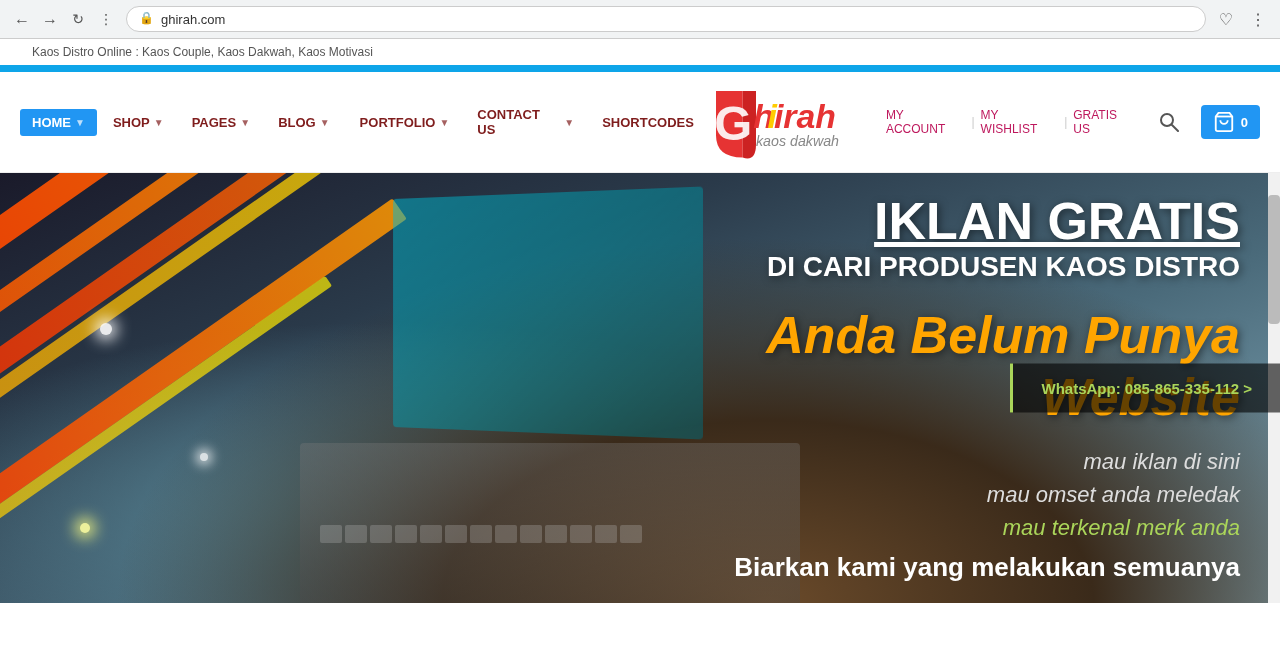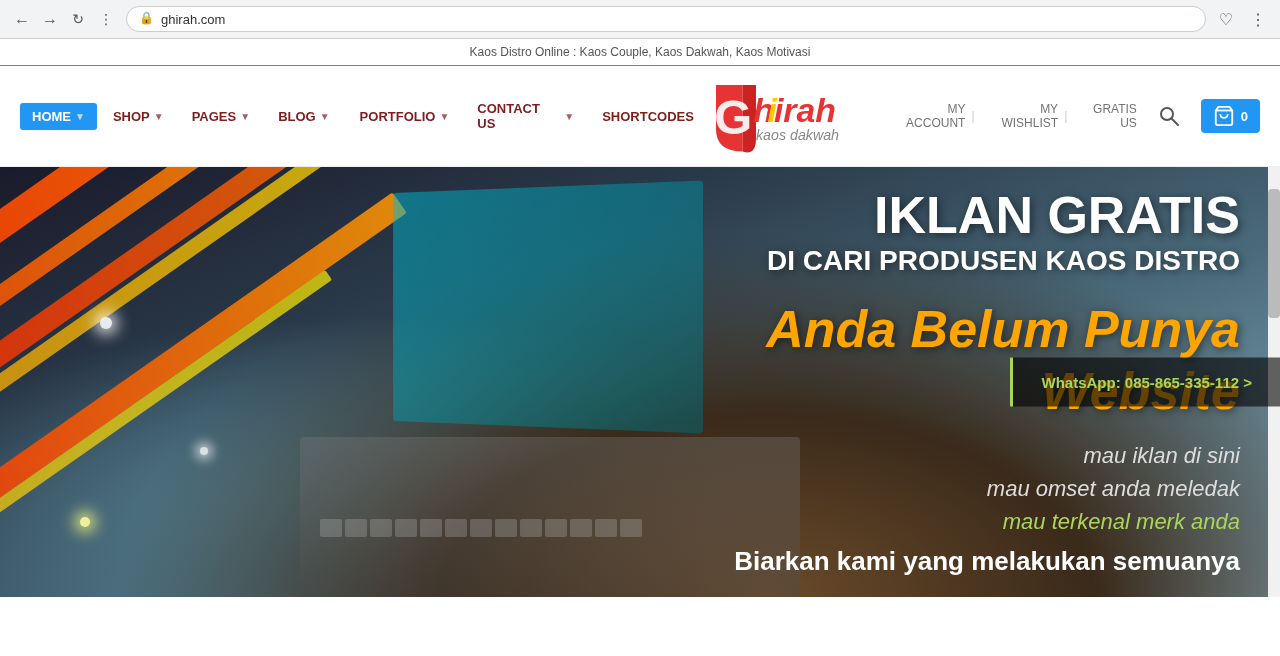--- a/index.html
+++ b/index.html
@@ -80,25 +80,25 @@
       background: transparent;
       cursor: pointer;
       color: #555;
       font-size: 16px;
       display: flex; align-items: center; justify-content: center;
     }
 
     
     .top-bar {
       background: #fff;
-      text-align: center;
+      text-align: left;
       padding: 6px 32px;
       font-size: 12px;
       color: #555;
-      border-bottom: 1px solid #0ea5e9;
+      border-bottom: 7px solid #0ea5e9;
     }
 
     
     .site-header {
       background: #fff;
       padding: 10px 20px;
       display: flex;
       align-items: center;
       justify-content: space-between;
       border-bottom: 1px solid #eee;
@@ -154,24 +154,23 @@
       gap: 16px;
     }
     .right-nav-links {
       display: flex;
       align-items: center;
       gap: 6px;
       font-size: 12px;
       color: #555;
     }
     .right-nav-links a {
-      color: #737373;
+      color: #be185d;
       text-decoration: none;
       cursor: pointer;
-      text-align: right;
     }
     .separator {
       color: #ccc;
     }
     .search-icon-btn {
       width: 32px; height: 32px;
       border: none;
       background: transparent;
       cursor: pointer;
       font-size: 18px;
@@ -239,20 +238,21 @@
       padding-right: 40px;
       max-width: 700px;
     }
 
     .hero-title-main {
       font-size: 52px;
       font-weight: 900;
       color: #fff;
       text-shadow: 2px 2px 8px rgba(0,0,0,0.5);
       line-height: 1.1;
+      text-decoration: underline;
     }
     .hero-title-sub {
       font-size: 28px;
       font-weight: 700;
       color: #fff;
       text-shadow: 2px 2px 8px rgba(0,0,0,0.5);
       line-height: 1.2;
     }
     .hero-title-highlight {
       font-size: 52px;

